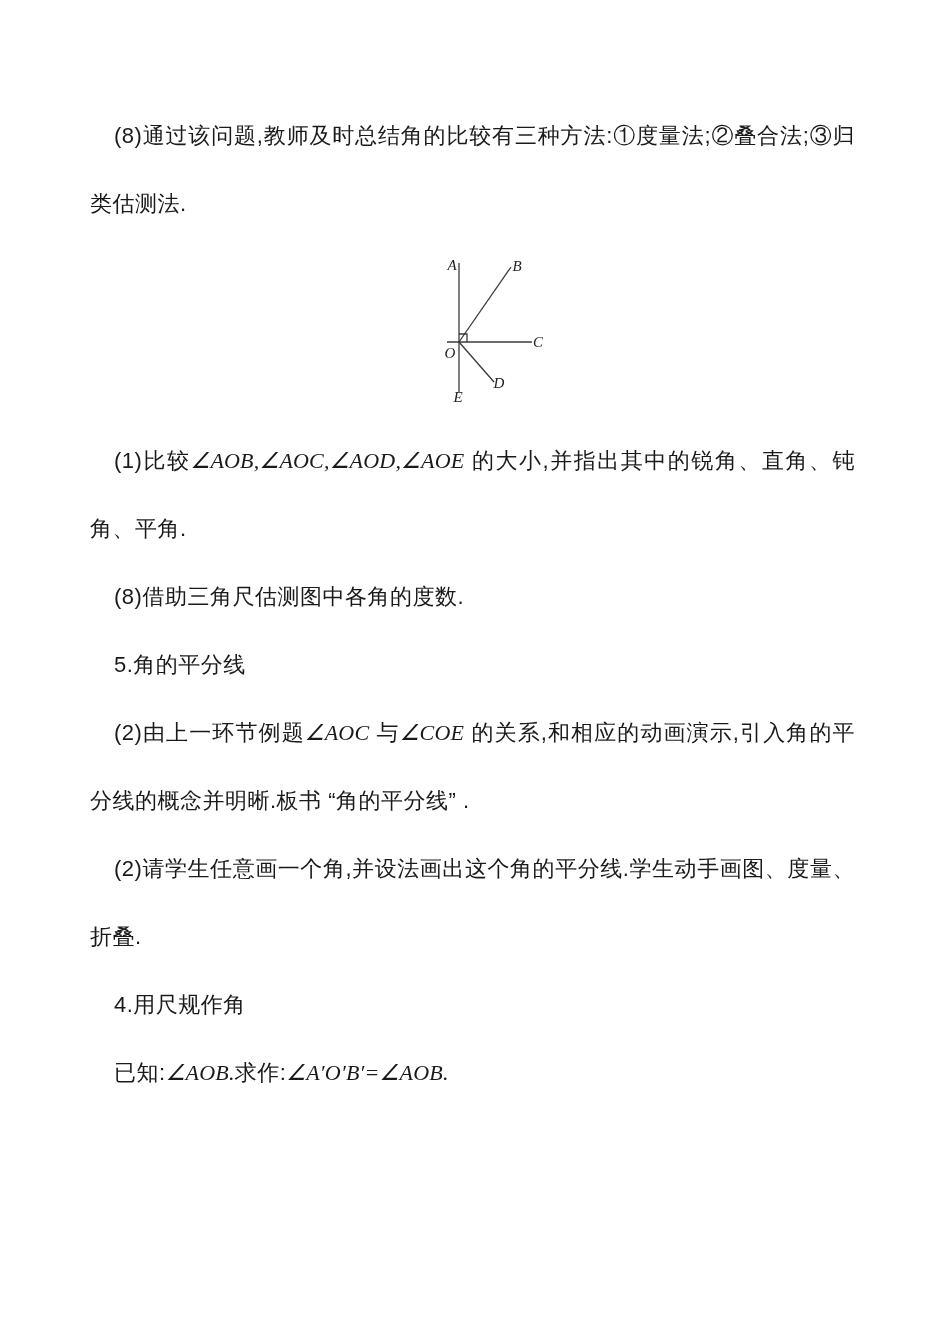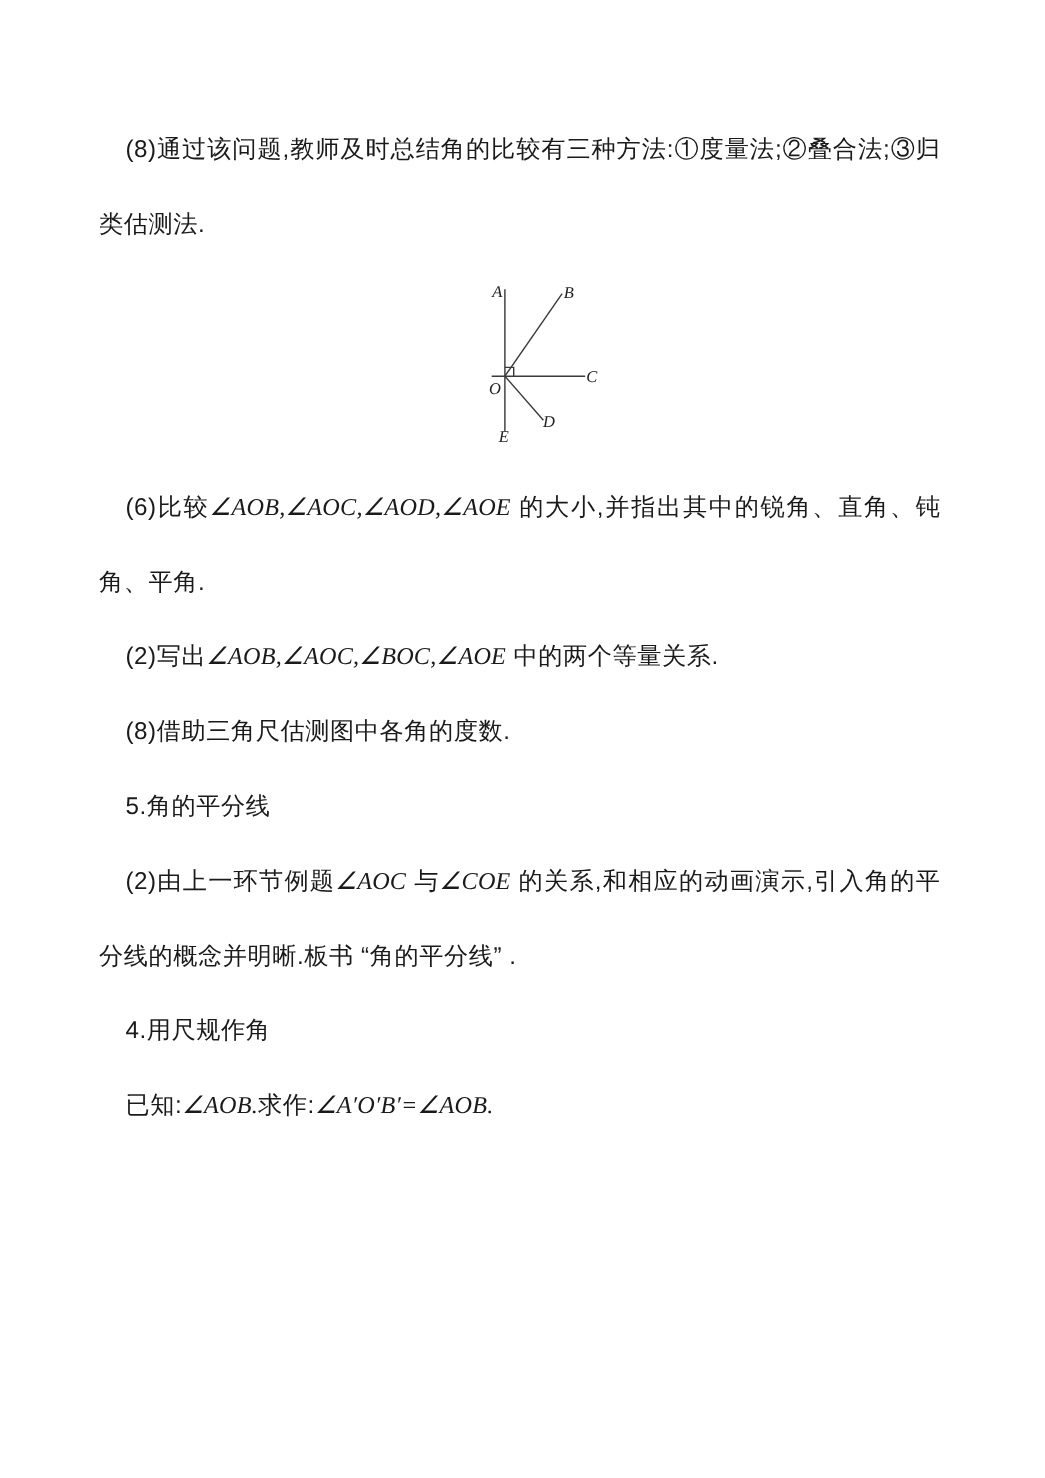--- a/index.html
+++ b/index.html
@@ -81,22 +81,22 @@
       <text x="27" y="20" text-anchor="middle">A</text>
       <text x="92" y="21" text-anchor="middle">B</text>
       <text x="113" y="97" text-anchor="middle">C</text>
       <text x="25" y="108" text-anchor="middle">O</text>
       <text x="74" y="138" text-anchor="middle">D</text>
       <text x="33" y="152" text-anchor="middle">E</text>
     </svg>
   </figure>
 
   <div id="after">
-      <p class="para"><span class="cn">(6)比较</span><span class="math">∠AOB,∠AOC,∠AOD,∠AOE</span><span class="cn"> 的大小,并指出其中的锐角、直角、钝角、平角.</span></p>
-      <p class="para"><span class="cn">(2)写出</span><span class="math">∠AOB,∠AOC,∠BOC,∠AOE</span><span class="cn"> 中的两个等量关系.</span></p>
+      <p class="para"><span class="cn">(1)比较</span><span class="math">∠AOB,∠AOC,∠AOD,∠AOE</span><span class="cn"> 的大小,并指出其中的锐角、直角、钝角、平角.</span></p>
       <p class="para"><span class="cn">(8)借助三角尺估测图中各角的度数.</span></p>
       <p class="para"><span class="cn">5.角的平分线</span></p>
       <p class="para"><span class="cn">(2)由上一环节例题</span><span class="math">∠AOC</span><span class="cn"> 与</span><span class="math">∠COE</span><span class="cn"> 的关系,和相应的动画演示,引入角的平分线的概念并明晰.板书 “角的平分线” .</span></p>
+      <p class="para"><span class="cn">(2)请学生任意画一个角,并设法画出这个角的平分线.学生动手画图、度量、折叠.</span></p>
       <p class="para"><span class="cn">4.用尺规作角</span></p>
       <p class="para"><span class="cn">已知:</span><span class="math">∠AOB.</span><span class="cn">求作:</span><span class="math">∠A′O′B′=∠AOB.</span></p>
     </div>
 
 </div>
 
 </body></html>

